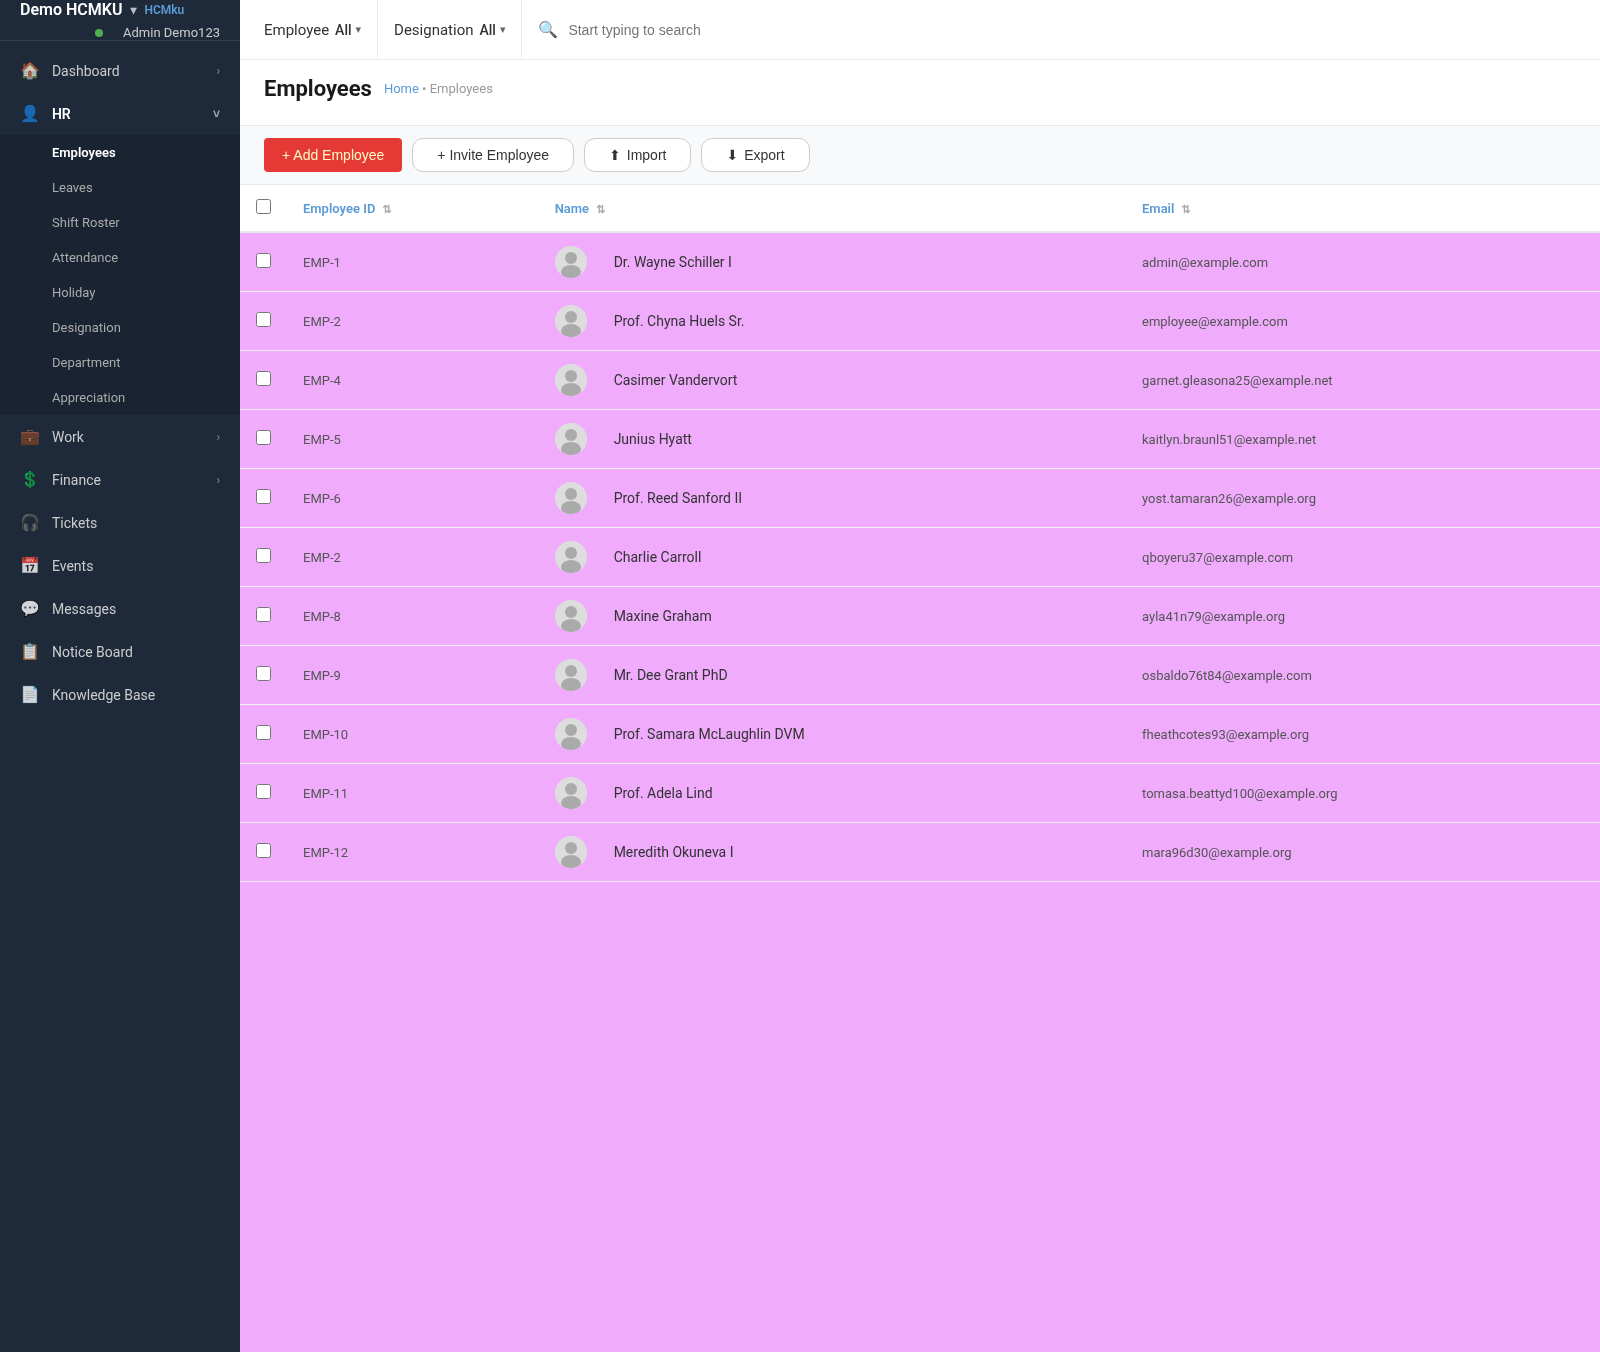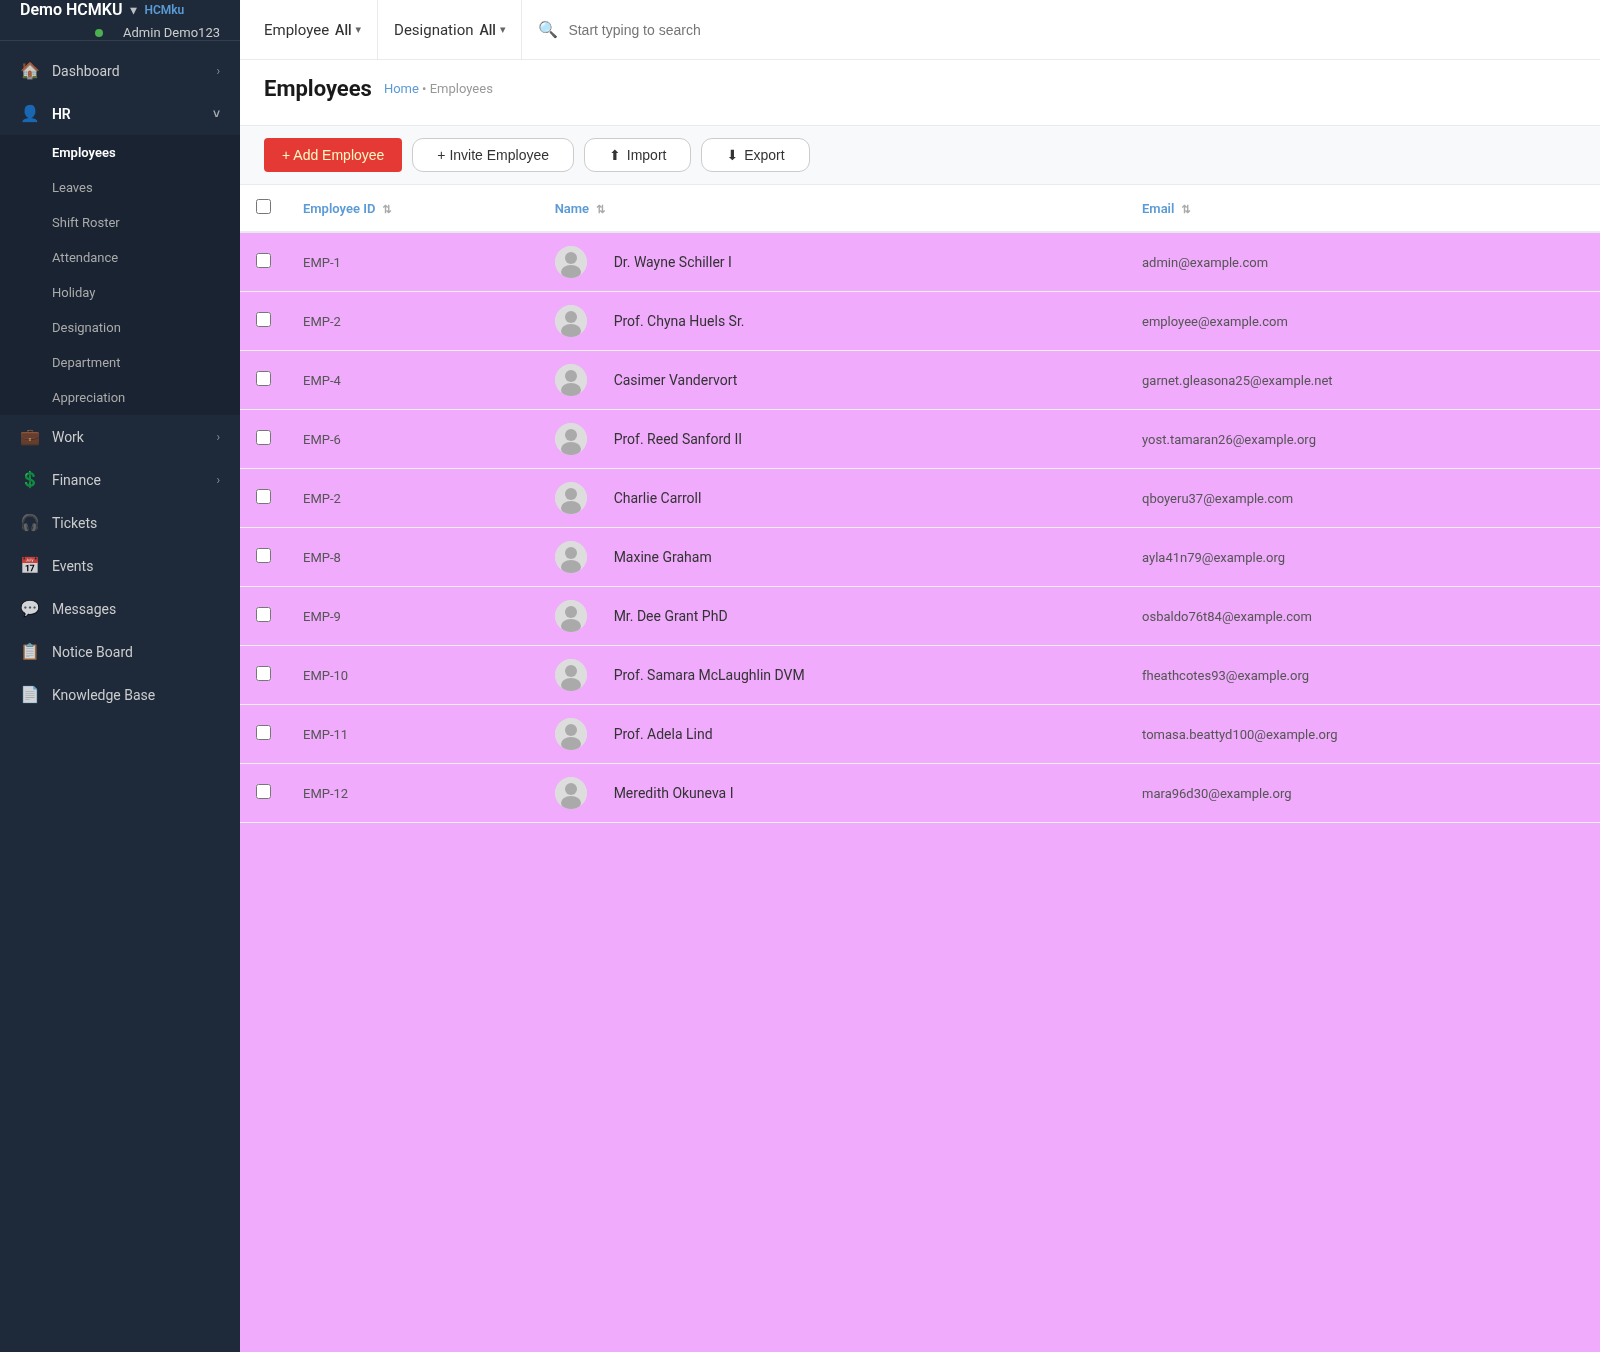--- a/index.html
+++ b/index.html
@@ -454,20 +454,39 @@
         </div>
         <span>Casimer Vandervort</span>
       </div>
     </td>
     <td class="email-cell">garnet.gleasona25@example.net</td>
   </tr>
           <tr>
     <td>
       <input type="checkbox" style="">
     </td>
+    <td class="employee-id">EMP-5</td>
+    <td>
+      <div class="name-cell">
+        <div class="avatar">
+          <svg viewBox="0 0 32 32" xmlns="http://www.w3.org/2000/svg">
+            <circle cx="16" cy="16" r="16" fill="#ddd"></circle>
+            <circle cx="16" cy="12" r="6" fill="#aaa"></circle>
+            <ellipse cx="16" cy="26" rx="10" ry="7" fill="#aaa"></ellipse>
+          </svg>
+        </div>
+        <span>Junius Hyatt</span>
+      </div>
+    </td>
+    <td class="email-cell">kaitlyn.braunl51@example.net</td>
+  </tr>
+          <tr>
+    <td>
+      <input type="checkbox" style="">
+    </td>
     <td class="employee-id">EMP-6</td>
     <td>
       <div class="name-cell">
         <div class="avatar">
           <svg viewBox="0 0 32 32" xmlns="http://www.w3.org/2000/svg">
             <circle cx="16" cy="16" r="16" fill="#ddd"></circle>
             <circle cx="16" cy="12" r="6" fill="#aaa"></circle>
             <ellipse cx="16" cy="26" rx="10" ry="7" fill="#aaa"></ellipse>
           </svg>
         </div>

